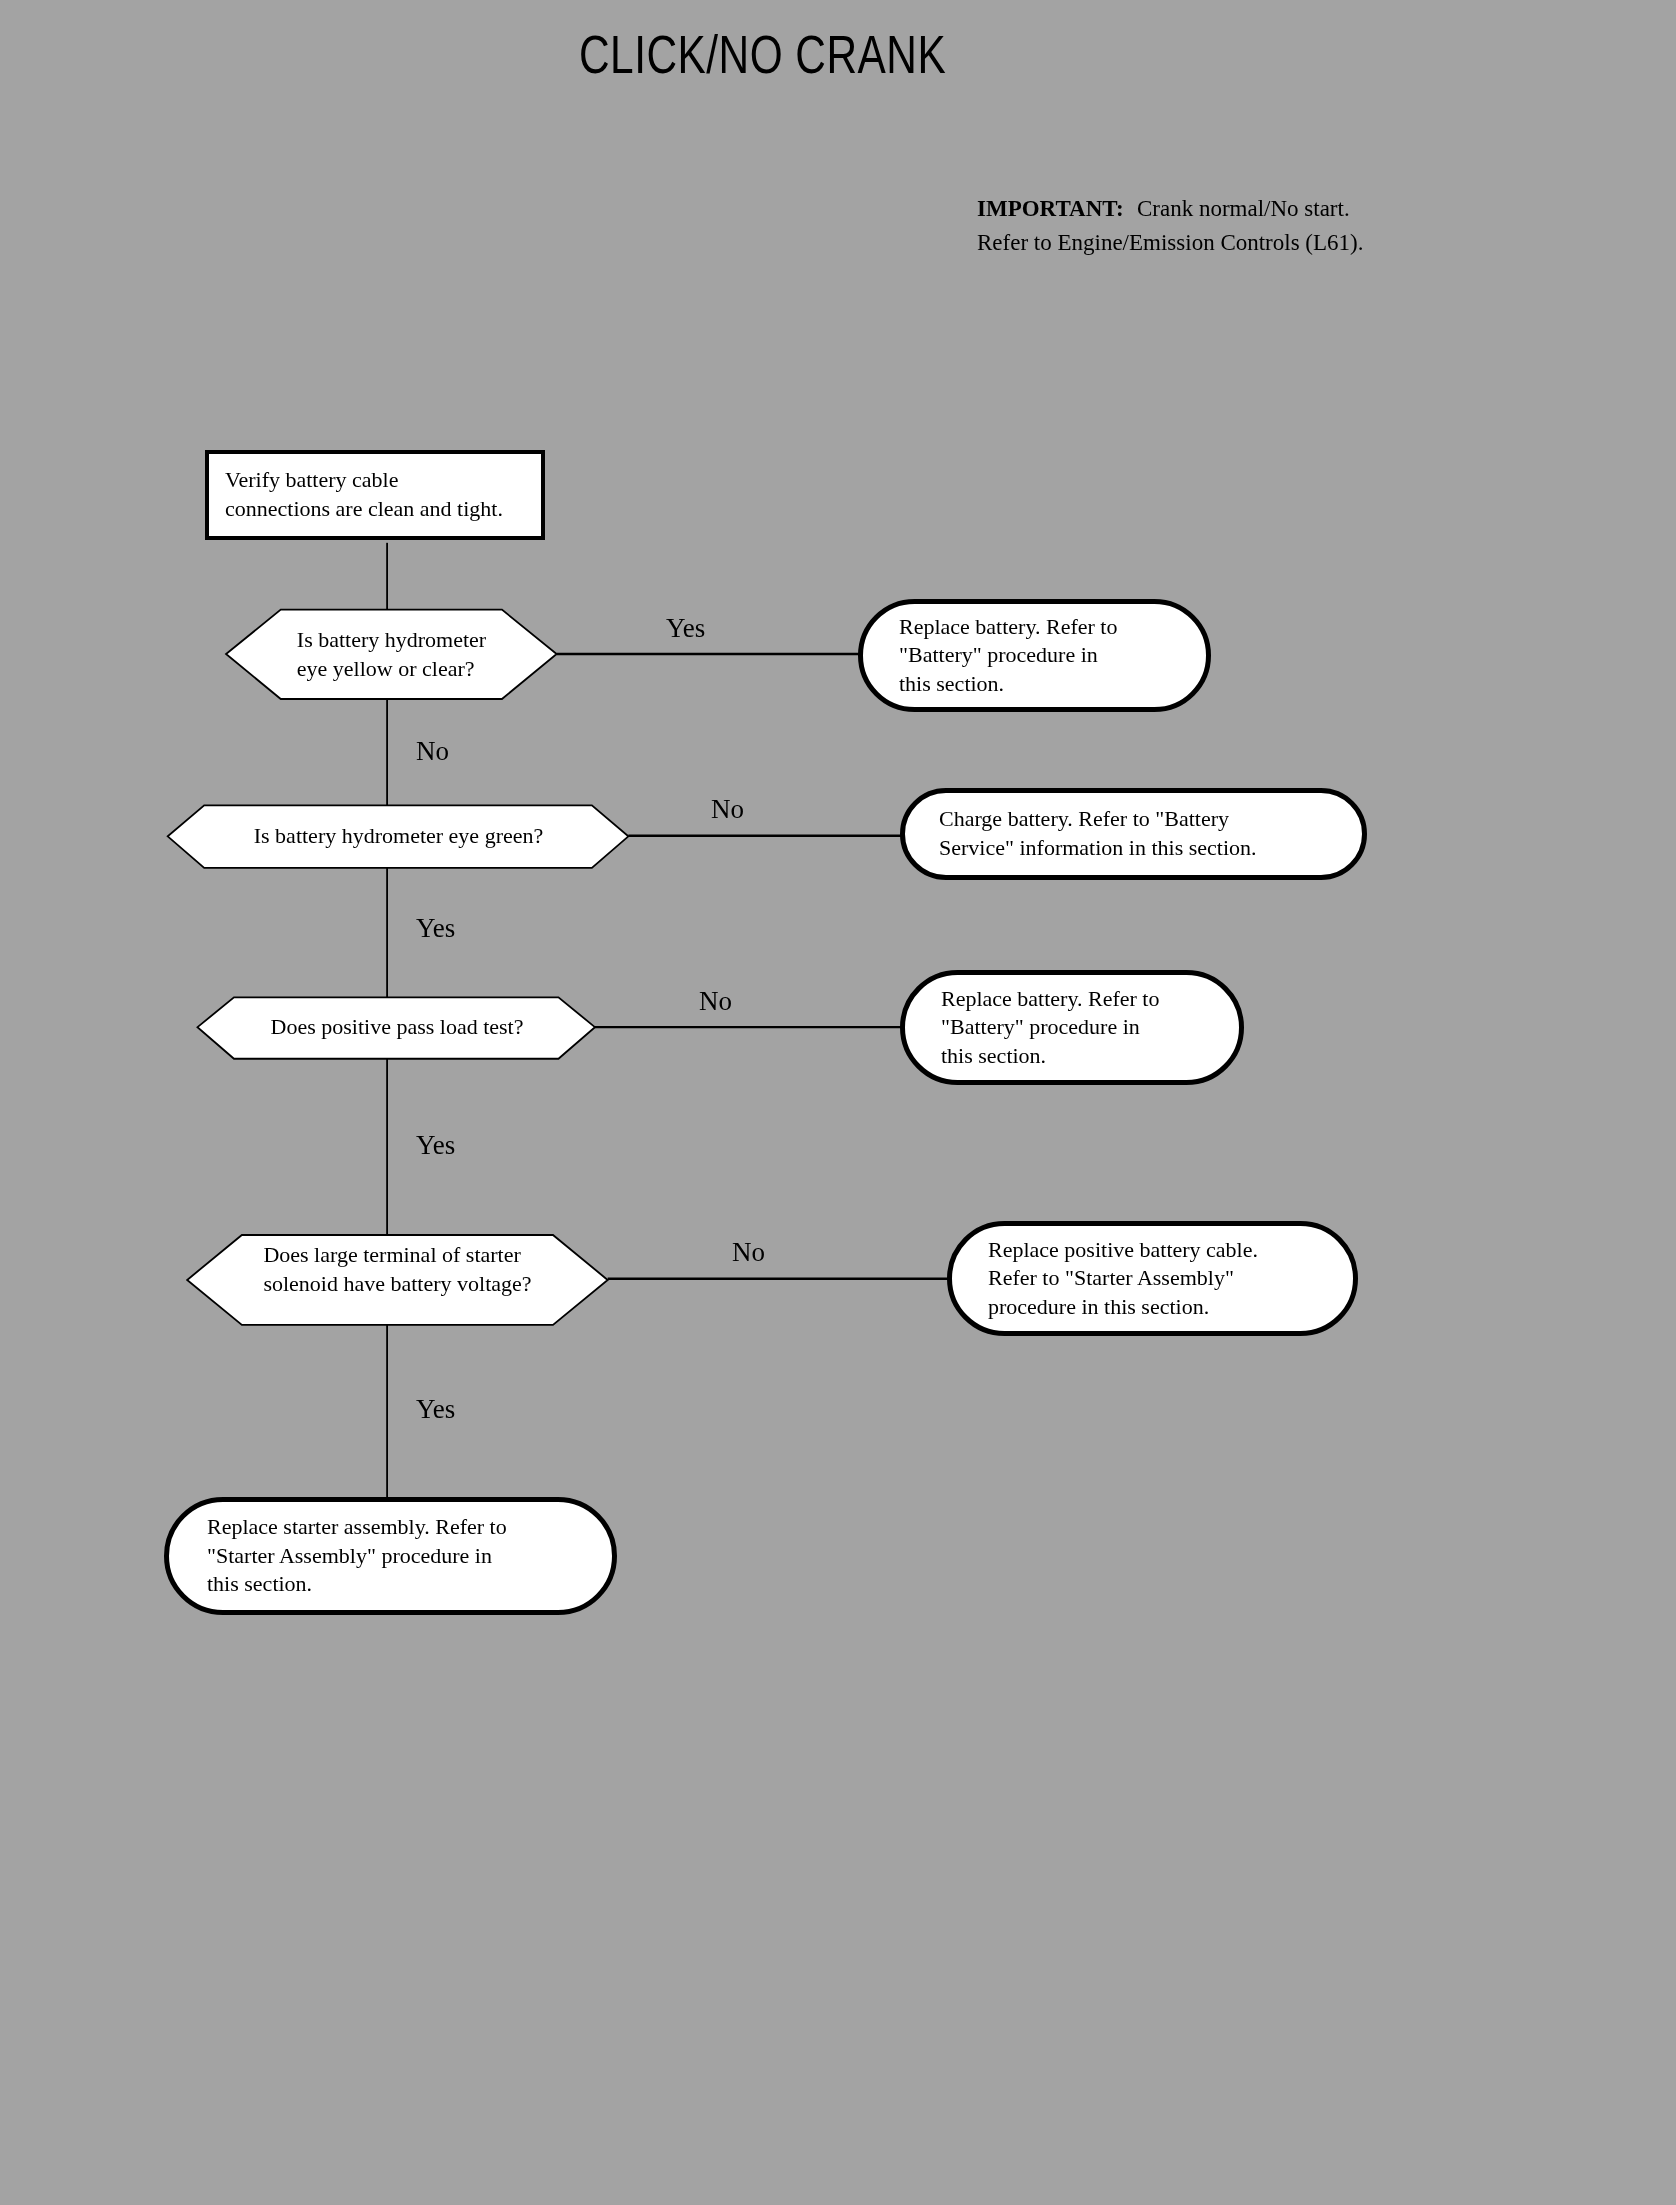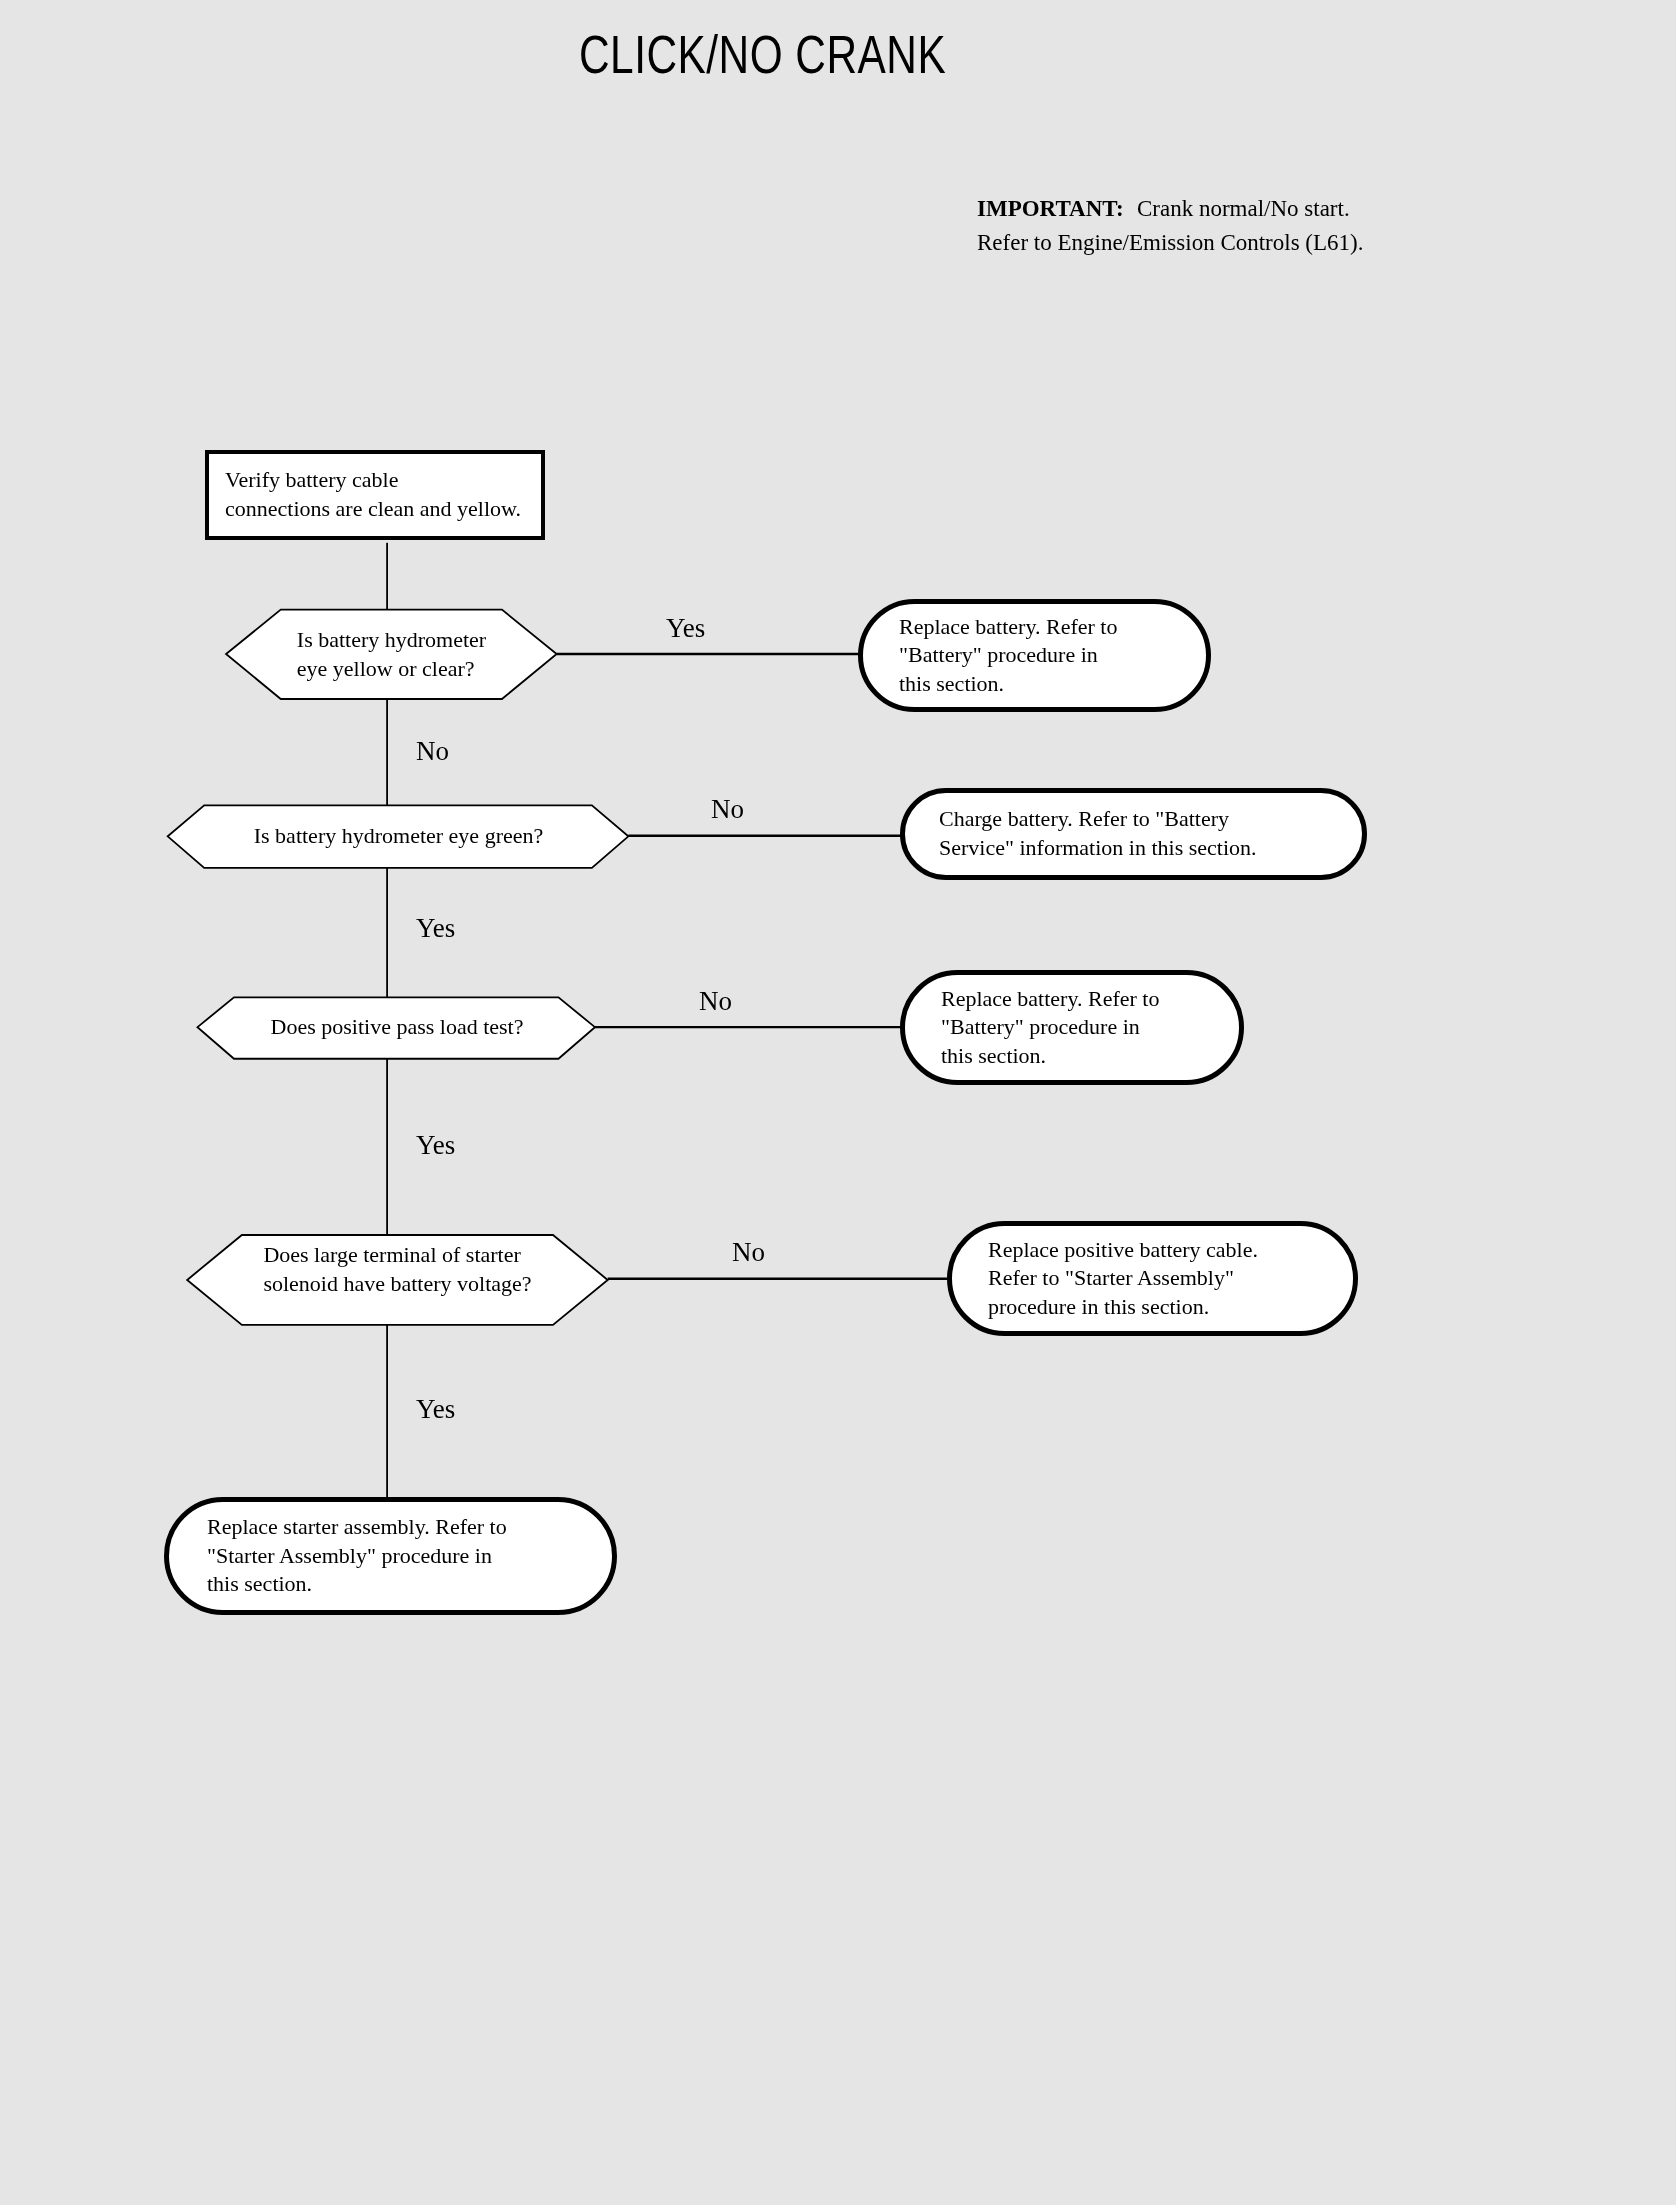--- a/index.html
+++ b/index.html
@@ -1,20 +1,20 @@
 <!DOCTYPE html>
 <html style="font-size:9.7px"><head>
 <meta charset="utf-8">
 <style>
   html, body { margin: 0; padding: 0; background: #ffffff; }
   #canvas {
     position: relative;
     width: 1676px;
     height: 2205px;
-    background: #e5e5e5;
+    background: #a3a3a3;
     font-family: "Liberation Serif", "DejaVu Serif", serif;
     color: #000000;
     overflow: hidden;
   }
   #shapes-svg {
     position: absolute;
     left: 0; top: 0;
     width: 1676px; height: 2205px;
   }
   .page-title {
@@ -90,21 +90,21 @@
 
   <div class="page-title">CLICK/NO CRANK</div>
 
   <div class="note">
     <div><span class="note-label">IMPORTANT:</span><span>Crank normal/No start.</span></div>
     <div>Refer to Engine/Emission Controls (L61).</div>
   </div>
 
   <div class="shape-box rect-node" style="left:205px; top:450px; width:340px; height:90px;">
     <div class="txt" style="padding-left:16px;">Verify battery cable
-connections are clean and yellow.</div>
+connections are clean and tight.</div>
   </div>
 
   <div class="hex-overlay" style="left:226px; top:610px; width:331px; height:89px;">
     <div class="txt">Is battery hydrometer
 eye yellow or clear?</div>
   </div>
 
   <div class="hex-overlay" style="left:168px; top:805px; width:461px; height:63px;align-items:center;">
     <div class="txt">Is battery hydrometer eye green?</div>
   </div>

